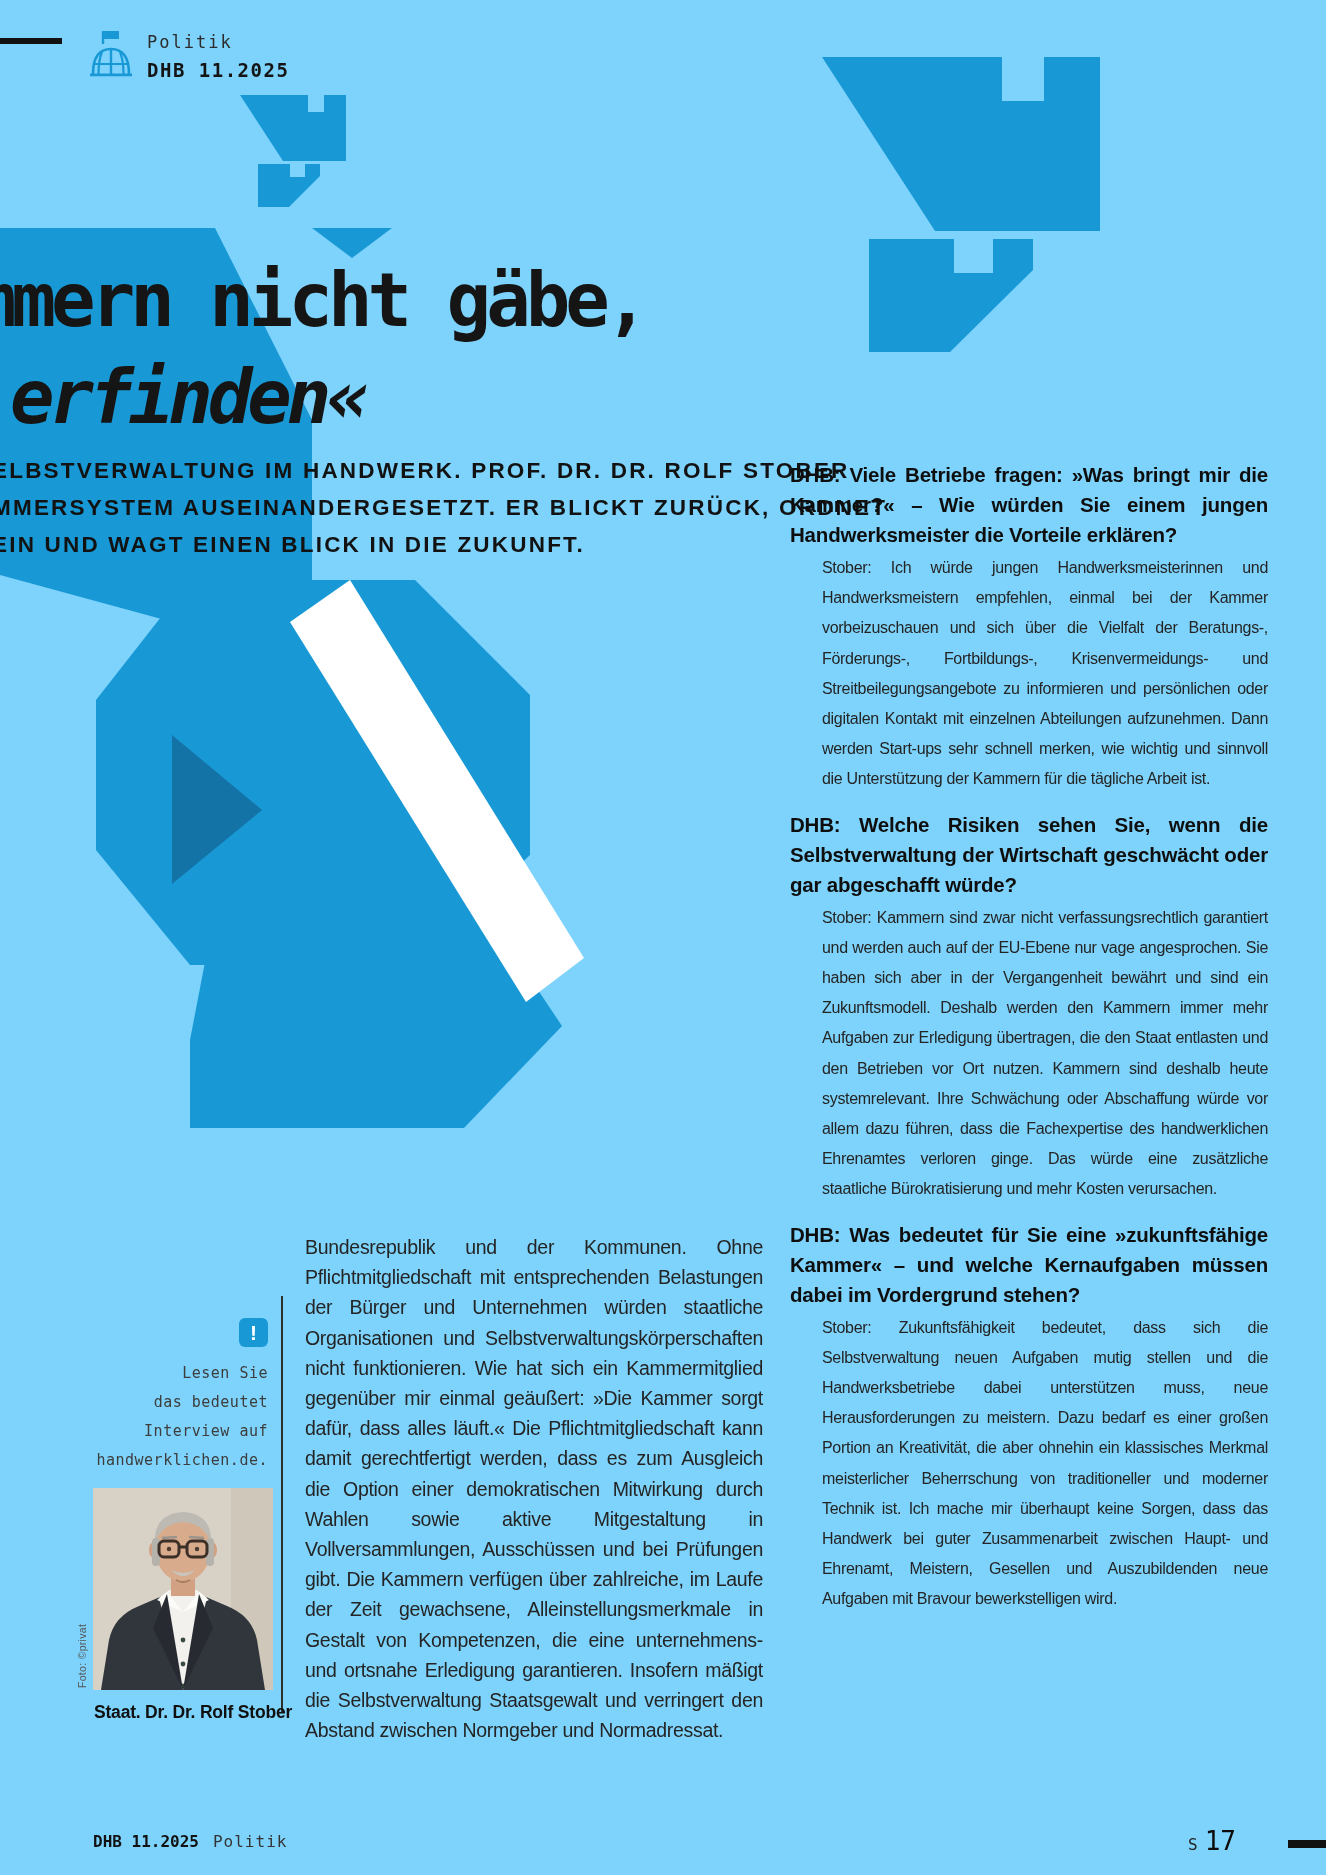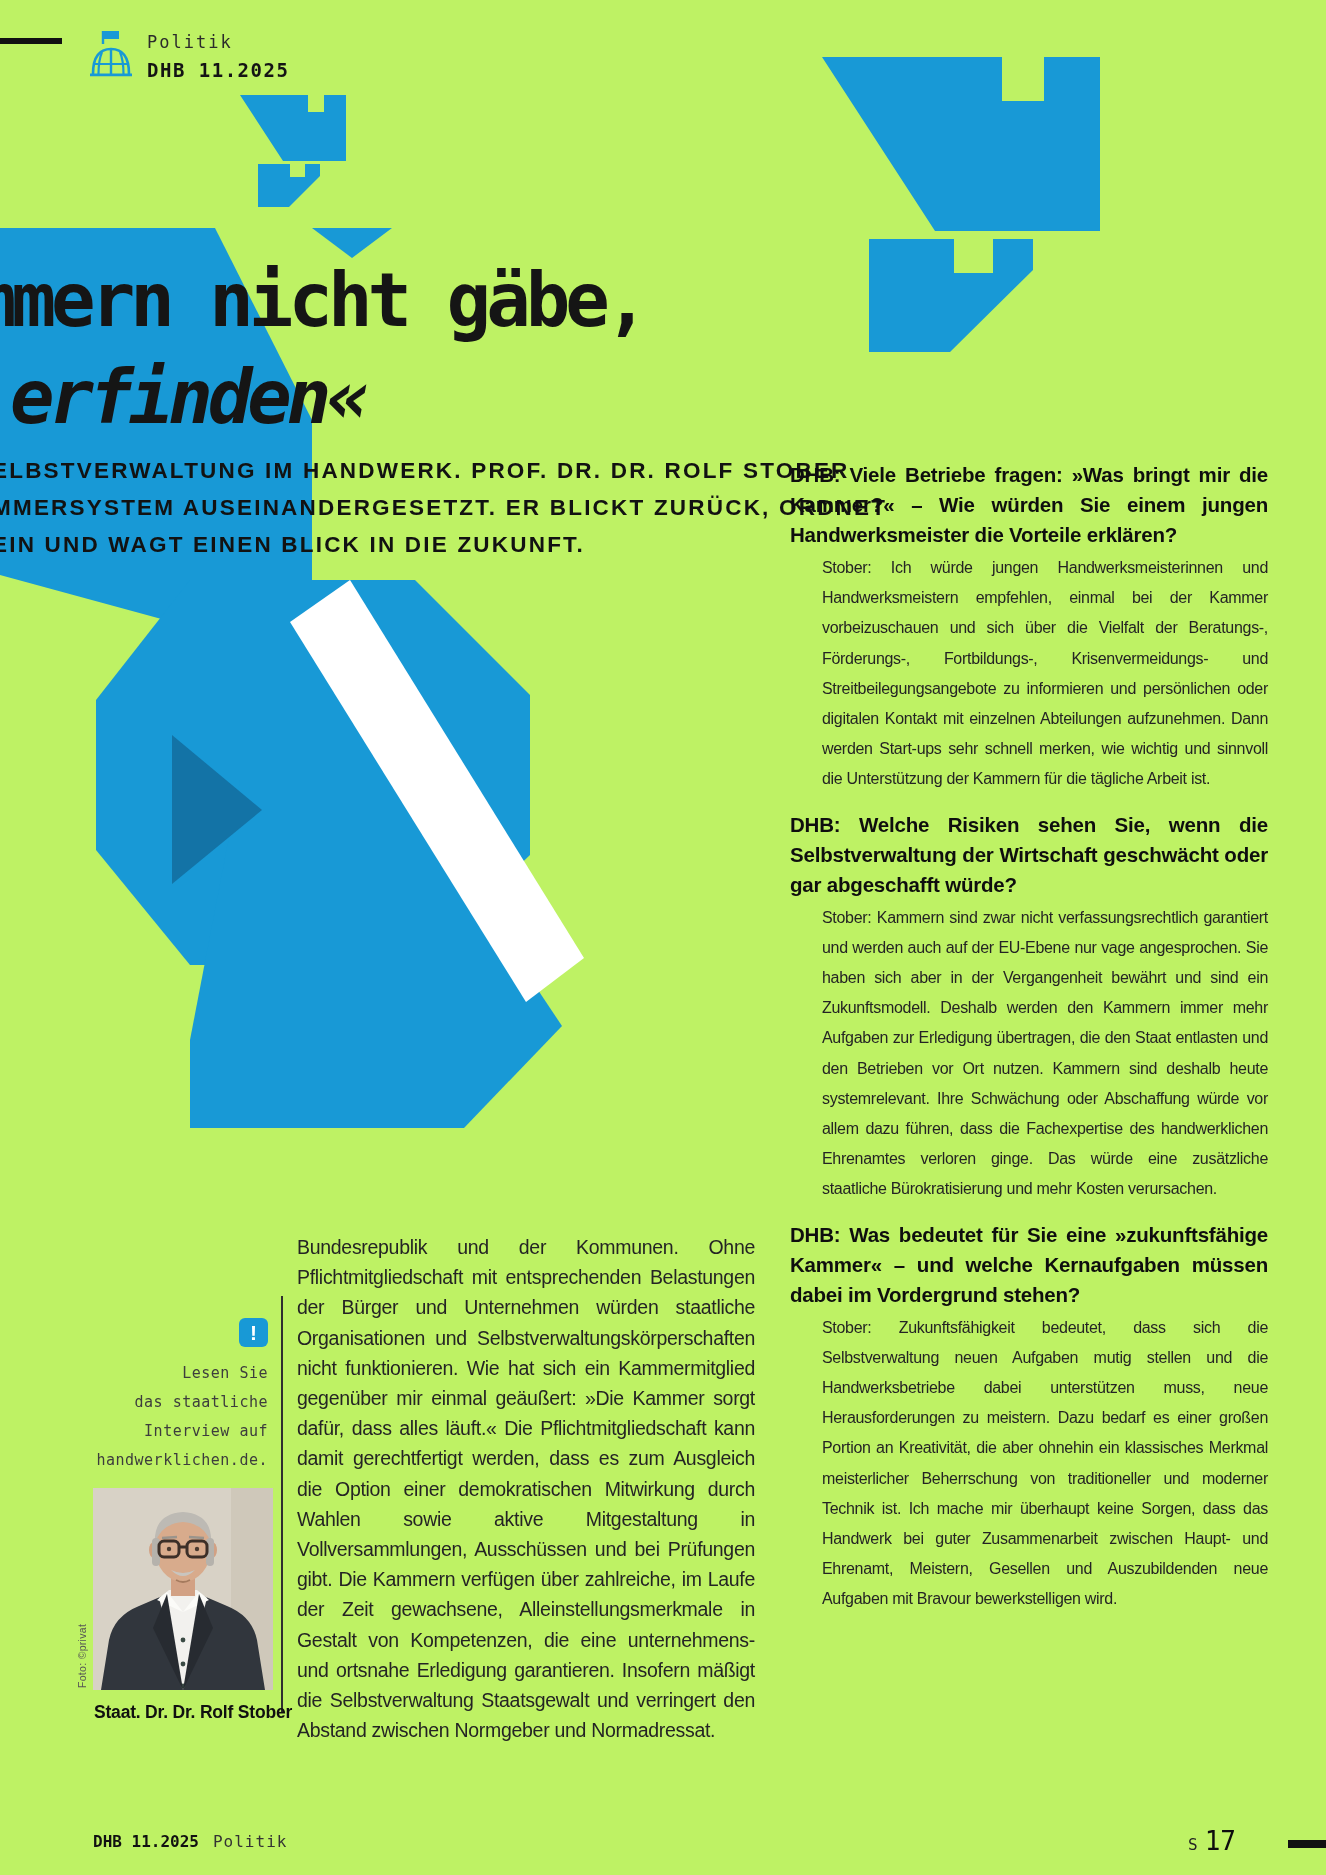--- a/index.html
+++ b/index.html
@@ -1,17 +1,17 @@
 <!DOCTYPE html>
 <html lang="de"><head>
 <meta charset="utf-8">
 <style>
   html,body{margin:0;padding:0;background:#e8e8e8;}
   .page{
-    position:relative;width:1326px;height:1875px;background:#bef264;
+    position:relative;width:1326px;height:1875px;background:#7dd3fc;
     margin:0 auto;overflow:hidden;
     font-family:"Liberation Sans",sans-serif;color:#1a1a1a;
   }
   .abs{position:absolute;}
   .decor{position:absolute;left:0;top:0;z-index:0;}
   .z1{z-index:2;}
 
   
   .bar-top{left:0;top:38px;width:62px;height:6px;background:#111;}
   .masthead{left:88px;top:28px;display:flex;gap:13px;align-items:flex-start;}
@@ -23,21 +23,21 @@
   .headline{left:-28px;top:252px;font-family:"DejaVu Sans Mono",monospace;font-weight:bold;
     font-size:74px;line-height:97px;letter-spacing:-5px;color:#151515;white-space:nowrap;}
   .headline .l2{margin-left:38px;font-style:italic;}
 
   
   .standfirst{left:-8px;top:452px;font-weight:bold;font-size:22.5px;line-height:37px;
     letter-spacing:2.2px;color:#121212;white-space:nowrap;}
 
   
   .col-right{left:790px;top:460px;width:478px;}
-  .col-mid{left:297px;top:1232px;width:458px;}
+  .col-mid{left:305px;top:1232px;width:458px;}
   p.q{font-weight:bold;font-size:20.5px;line-height:30px;color:#0e0e0e;margin:15px 0 3px 0;
       text-align:justify;letter-spacing:-0.2px;hyphens:auto;}
   .col-right p.q:first-child{margin-top:0;}
   p.a{margin:0 0 0 32px;font-size:16px;line-height:30.2px;color:#242424;
       text-align:justify;letter-spacing:-0.3px;hyphens:auto;}
   p.body-par{margin:0;font-size:19.5px;line-height:30.2px;color:#242424;
       text-align:justify;letter-spacing:-0.3px;hyphens:auto;}
 
   
   .divider{left:281px;top:1296px;width:2px;height:416px;background:#2f2f2f;}
@@ -130,21 +130,21 @@
     <p class="a">Stober: Kammern sind zwar nicht verfassungsrechtlich garantiert und werden auch auf der EU-Ebene nur vage angesprochen. Sie haben sich aber in der Vergangenheit bewährt und sind ein Zukunftsmodell. Deshalb werden den Kammern immer mehr Aufgaben zur Erledigung übertragen, die den Staat entlasten und den Betrieben vor Ort nutzen. Kammern sind deshalb heute systemrelevant. Ihre Schwächung oder Abschaffung würde vor allem dazu führen, dass die Fachexpertise des handwerklichen Ehrenamtes verloren ginge. Das würde eine zusätzliche staatliche Bürokratisierung und mehr Kosten verursachen.</p>
     <p class="q">DHB: Was bedeutet für Sie eine »zukunftsfähige Kammer« – und welche Kernaufgaben müssen dabei im Vordergrund stehen?</p>
     <p class="a">Stober: Zukunftsfähigkeit bedeutet, dass sich die Selbstverwaltung neuen Aufgaben mutig stellen und die Handwerksbetriebe dabei unterstützen muss, neue Herausforderungen zu meistern. Dazu bedarf es einer großen Portion an Kreativität, die aber ohnehin ein klassisches Merkmal meisterlicher Beherrschung von traditioneller und moderner Technik ist. Ich mache mir überhaupt keine Sorgen, dass das Handwerk bei guter Zusammenarbeit zwischen Haupt- und Ehrenamt, Meistern, Gesellen und Auszubildenden neue Aufgaben mit Bravour bewerkstelligen wird.</p>
   </div>
 
   <div class="abs divider z1"></div>
   <div class="abs sidebar z1">
     <span class="alert-box">!</span>
     <div class="side-note">
       <div>Lesen Sie</div>
-      <div>das staatliche</div>
+      <div>das bedeutet</div>
       <div>Interview auf</div>
       <div>handwerklichen.de.</div>
     </div>
   </div>
 
   <div class="abs photo z1">
     <svg width="180" height="202" viewBox="0 0 180 202">
       <rect width="180" height="202" fill="#d8d2c6"></rect>
       <rect x="138" width="42" height="202" fill="#cfc8ba"></rect>
       <path d="M8,202 L16,152 Q21,128 46,118 L74,106 L106,106 L134,118 Q159,128 164,152 L172,202 Z" fill="#31363d"></path>

